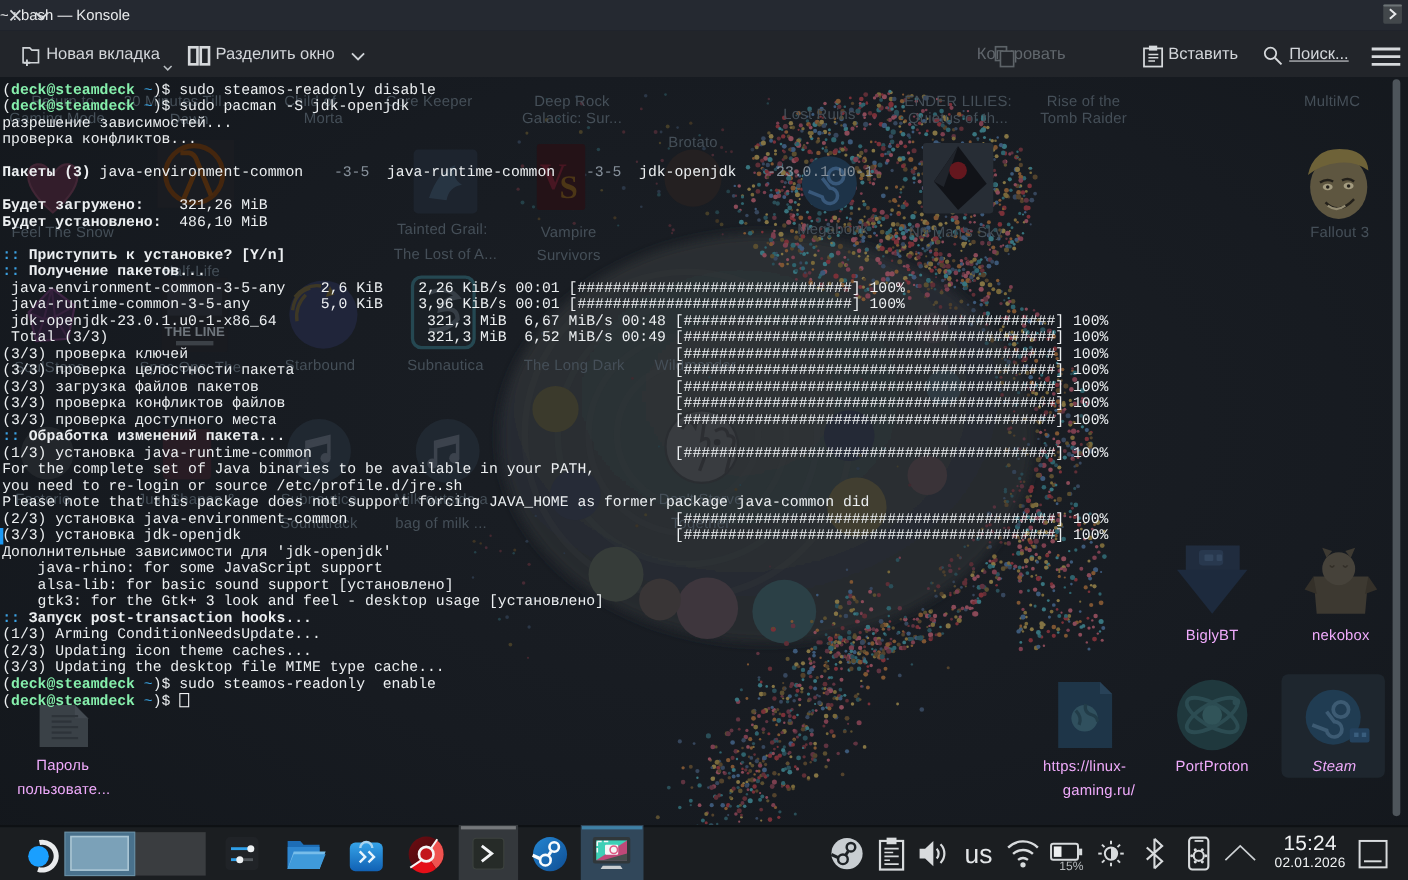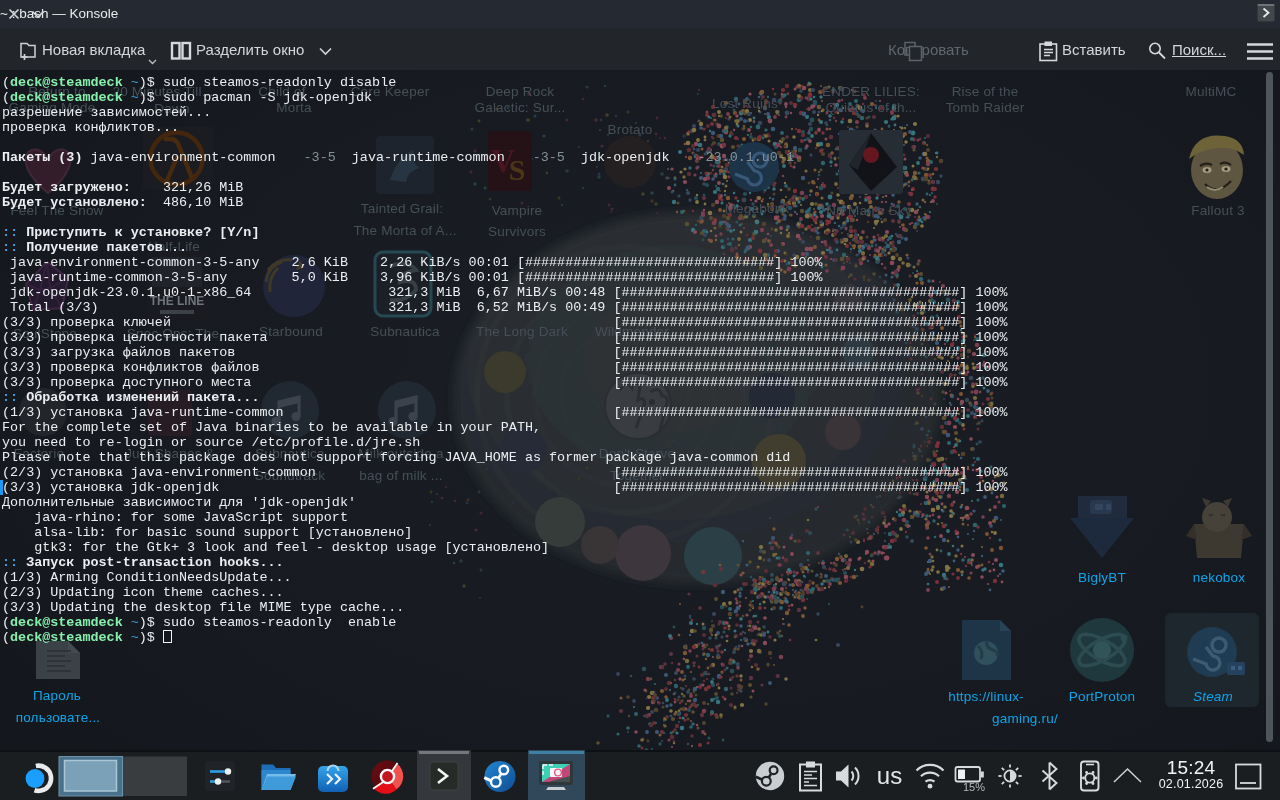--- a/index.html
+++ b/index.html
@@ -1,20 +1,20 @@
 <!DOCTYPE html>
 <html><head><meta charset="utf-8">
 <style>
 * { margin:0; padding:0; box-sizing:border-box; }
 html,body { width:1280px; height:800px; overflow:hidden; background:#14181d; font-family:"Liberation Sans",sans-serif; }
 #root { position:relative; width:1280px; height:800px; }
 #desk { position:absolute; left:0; top:0; width:1280px; height:800px; }
 #desk svg { position:absolute; left:0; top:0; }
 .dl { position:absolute; width:180px; text-align:center; font-size:13.5px; color:#454f58; letter-spacing:0.2px; }
-.dl.lt { color:#0ea5e9;text-align:center; }
+.dl.lt { color:#f0abfc;text-align:center; }
 .dl.it { font-style:italic; }
 
 #term { position:absolute; left:2px; top:75px; font-family:"Liberation Mono",monospace; font-size:13.42px; line-height:15px; letter-spacing:0; color:#eceff1; white-space:pre; }
 #term .pn { color:#86efac; font-weight:bold; }
 #term .tl { color:#38a3e2; }
 #term .w { font-weight:bold; }
 #term .bb { color:#3ba0e0; font-weight:bold; }
 #term .g { color:#86909a;margin-left:28px; }
 #term .cur { display:inline-block; width:9px; height:13px; border:1.5px solid #f2f4f5; vertical-align:-2px; }
 #newmark { position:absolute; left:0; top:480px; width:3px; height:15px; background:#1d99f3; }
@@ -3151,21 +3151,21 @@
 <div class="dl " style="left:540px;top:84px;margin-top:38px;">Brotato</div>
 <div class="dl " style="left:655px;top:84px;margin-top:12px;">Lost Ruins</div>
 <div class="dl " style="left:781px;top:84px;">ENDER LILIES:</div>
 <div class="dl " style="left:781px;top:100px;">Quietus of th...</div>
 <div class="dl " style="left:895px;top:84px;">Rise of the</div>
 <div class="dl " style="left:895px;top:100px;">Tomb Raider</div>
 <div class="dl " style="left:1121px;top:84px;">MultiMC</div>
 <div class="dl " style="left:-33px;top:203px;">Feel The Snow</div>
 <div class="dl " style="left:84px;top:205px;margin-top:34px;">Half-Life</div>
 <div class="dl " style="left:312px;top:201px;">Tainted Grail:</div>
-<div class="dl " style="left:315px;top:223px;">The Morta of A...</div>
+<div class="dl " style="left:315px;top:223px;">The Lost of A...</div>
 <div class="dl " style="left:427px;top:203px;">Vampire</div>
 <div class="dl " style="left:427px;top:224px;">Survivors</div>
 <div class="dl " style="left:667px;top:201px;">Megabonk</div>
 <div class="dl " style="left:779px;top:203px;">No Man's Sky</div>
 <div class="dl " style="left:1128px;top:203px;">Fallout 3</div>
 <div class="dl " style="left:-45px;top:326px;">SoulStone</div>
 <div class="dl " style="left:83px;top:326px;">Spec Ops: The</div>
 <div class="dl " style="left:201px;top:324px;">Starbound</div>
 <div class="dl " style="left:315px;top:324px;">Subnautica</div>
 <div class="dl " style="left:432px;top:324px;">The Long Dark</div>
@@ -3176,21 +3176,21 @@
 <div class="dl " style="left:200px;top:468px;">Soundtrack</div>
 <div class="dl " style="left:311px;top:446px;">Milk outside a</div>
 <div class="dl " style="left:311px;top:468px;">bag of milk ...</div>
 <div class="dl " style="left:547px;top:446px;">Don't Starve</div>
 <div class="dl " style="left:547px;top:468px;">Together</div>
 <div class="dl lt" style="left:1012px;top:570px;">BiglyBT</div>
 <div class="dl lt" style="left:1129px;top:570px;">nekobox</div>
 <div class="dl lt" style="left:-33px;top:688px;">Пароль</div>
 <div class="dl lt" style="left:-32px;top:710px;">пользовате...</div>
 <div class="dl lt" style="left:896px;top:689px;">https://linux-</div>
-<div class="dl lt" style="left:935px;top:711px;">gaming.ru/</div>
+<div class="dl lt" style="left:909px;top:711px;">gaming.ru/</div>
 <div class="dl lt" style="left:1012px;top:689px;">PortProton</div>
 <div class="dl lt it" style="left:1123px;top:689px;">Steam</div>
   </div>
   <pre id="term">(<span class="pn">deck@steamdeck</span> <span class="tl">~</span>)$ sudo steamos-readonly disable
 (<span class="pn">deck@steamdeck</span> <span class="tl">~</span>)$ sudo pacman -S jdk-openjdk
 разрешение зависимостей...
 проверка конфликтов...
 
 <span class="w">Пакеты (3)</span> java-environment-common<span class="g">-3-5</span>  java-runtime-common<span class="g">-3-5</span>  jdk-openjdk<span class="g">-23.0.1.u0-1</span>
 

